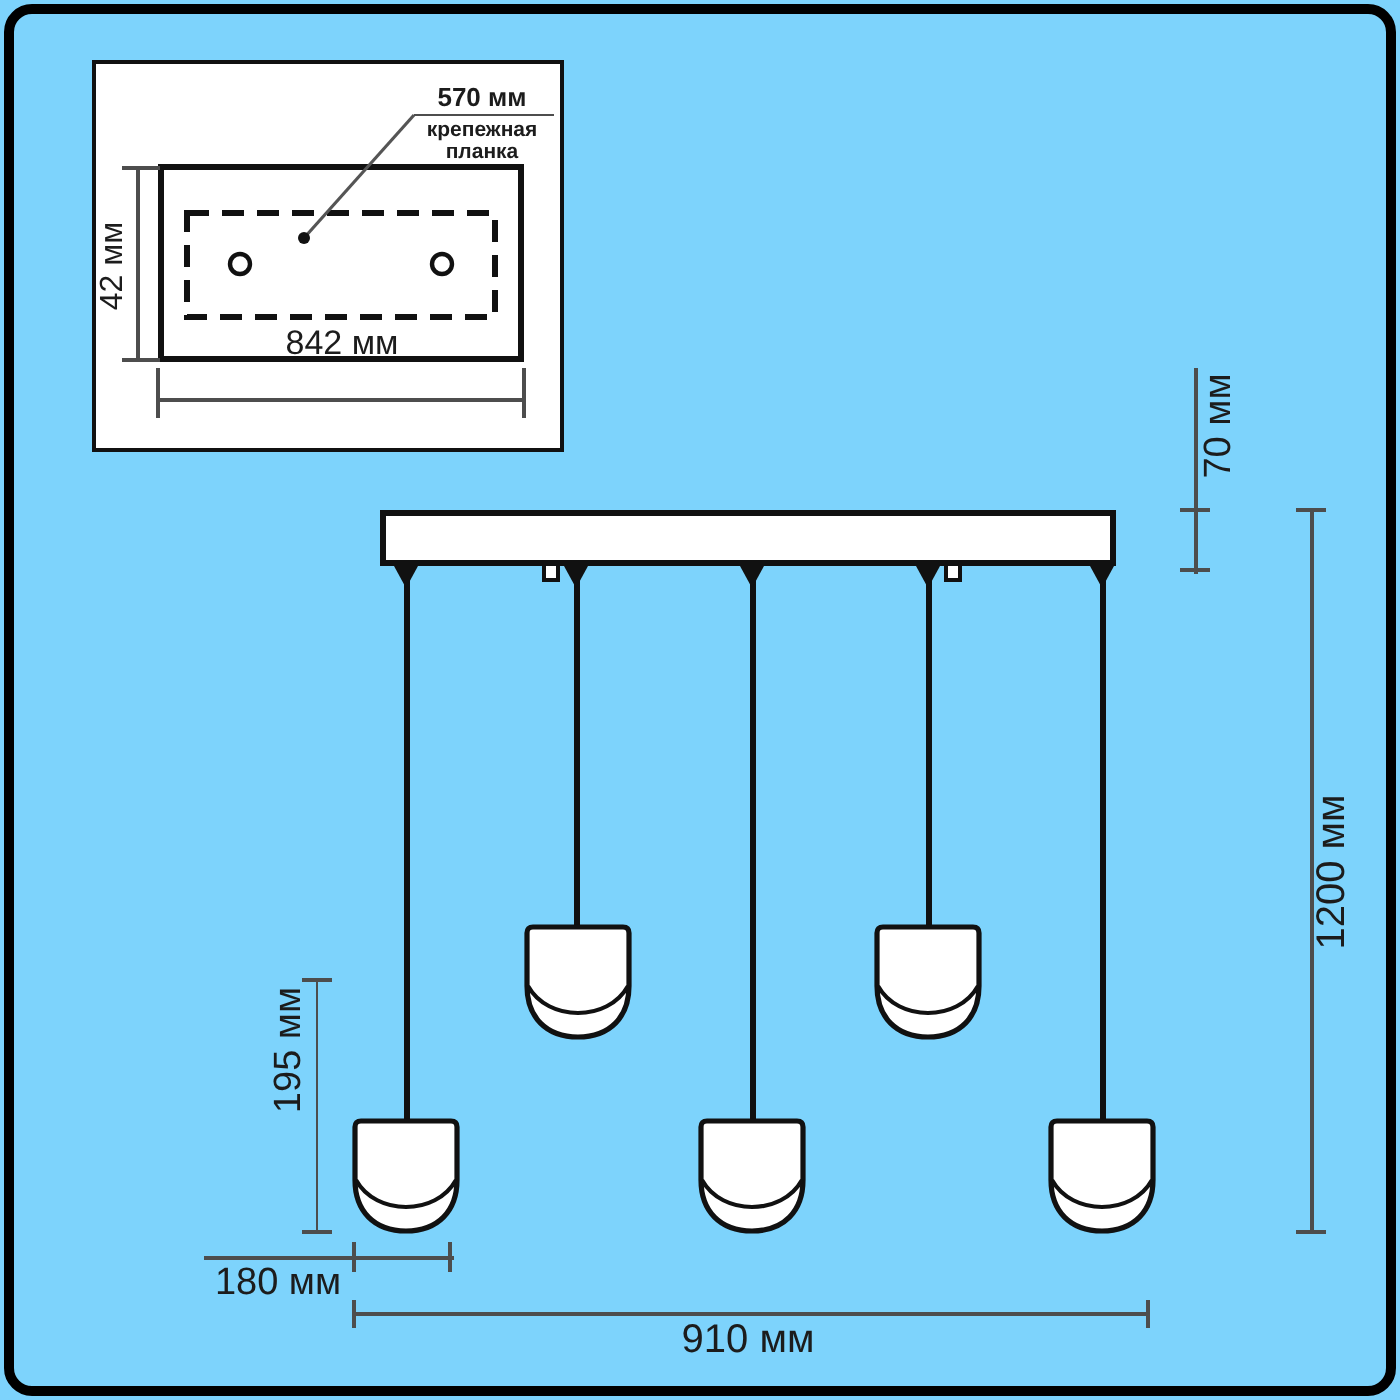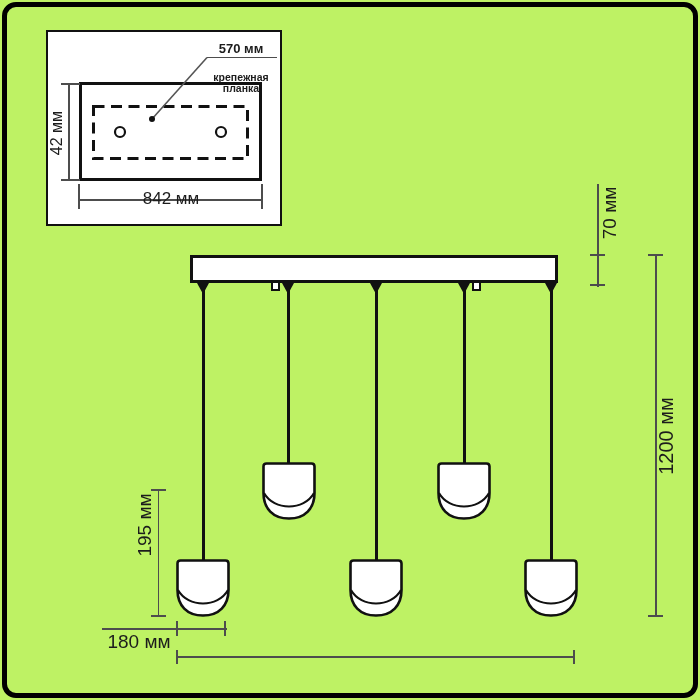--- a/index.html
+++ b/index.html
@@ -1,16 +1,16 @@
 <!DOCTYPE html>
 <html><head>
 <meta charset="utf-8">
 <style>
   html,body{margin:0;padding:0;background:#fff;}
-  .stage{position:relative;width:700px;height:700px;background:#bef264;overflow:hidden;
+  .stage{position:relative;width:700px;height:700px;background:#7dd3fc;overflow:hidden;
          font-family:"Liberation Sans",sans-serif;}
   .abs{position:absolute;}
   .frame{position:absolute;left:2px;top:2px;right:2px;bottom:2px;
          border:5px solid #000;border-radius:14px;}
   .inset-box{position:absolute;left:46px;top:30px;width:236px;height:196px;
              border:2px solid #111;box-sizing:border-box;background:#fff;}
   .lbl{position:absolute;color:#1c1c1c;text-align:center;white-space:nowrap;line-height:1.05;}
   .rot{transform:rotate(-90deg);}
   .dline{position:absolute;background:#4d4d4d;}
   .bar{position:absolute;left:190px;top:255px;width:368px;height:28px;
@@ -32,34 +32,34 @@
   <svg class="abs" style="left:46px;top:30px;" width="236" height="196" viewBox="0 0 236 196">
     <rect x="34.5" y="53.5" width="180" height="96" fill="#fff" stroke="#111" stroke-width="3"></rect>
     <rect x="47.5" y="76.5" width="154" height="52" fill="none" stroke="#111" stroke-width="3" stroke-dasharray="11 6.5"></rect>
     <circle cx="74" cy="102" r="5" fill="#fff" stroke="#111" stroke-width="2.2"></circle>
     <circle cx="175" cy="102" r="5" fill="#fff" stroke="#111" stroke-width="2.2"></circle>
     <line x1="106" y1="89" x2="161" y2="27.5" stroke="#555" stroke-width="1.6"></line>
     <circle cx="106" cy="89" r="3" fill="#111"></circle>
   </svg>
   <div class="lbl" style="left:205px;top:42px;width:72px;font-size:13px;font-weight:bold;">570 мм</div>
   <div class="dline" style="left:207px;top:56.5px;width:70px;height:1.6px;"></div>
-  <div class="lbl" style="left:199px;top:72px;width:84px;font-size:10.5px;font-weight:bold;">
+  <div class="lbl" style="left:199px;top:60px;width:84px;font-size:10.5px;font-weight:bold;">
     <span style="display:block;">крепежная</span>
     <span style="display:block;">планка</span>
   </div>
 
   <div class="dline" style="left:68px;top:84px;width:1.6px;height:97px;"></div>
   <div class="dline" style="left:61px;top:83px;width:19px;height:2px;"></div>
   <div class="dline" style="left:61px;top:179px;width:19px;height:2px;"></div>
   <div class="lbl rot" style="left:24px;top:123px;width:70px;height:20px;font-size:16px;">42 мм</div>
 
   <div class="dline" style="left:79px;top:199px;width:184px;height:1.6px;"></div>
   <div class="dline" style="left:78px;top:184px;width:2px;height:25px;"></div>
   <div class="dline" style="left:261px;top:184px;width:2px;height:25px;"></div>
-  <div class="lbl" style="left:121px;top:190px;width:100px;font-size:17px;">842 мм</div>
+  <div class="lbl" style="left:121px;top:163px;width:100px;font-size:17px;">842 мм</div>
 
   <div class="bar"></div>
 
   <div class="cord" style="left:201.5px;top:283px;height:279px;"></div>
   <div class="cord" style="left:286.5px;top:283px;height:182px;"></div>
   <div class="cord" style="left:374.5px;top:283px;height:279px;"></div>
   <div class="cord" style="left:462.5px;top:283px;height:182px;"></div>
   <div class="cord" style="left:549.5px;top:283px;height:279px;"></div>
   <div class="flare" style="left:197px;top:283px;"></div>
   <div class="flare" style="left:282px;top:283px;"></div>
@@ -106,13 +106,14 @@
   <div class="lbl rot" style="left:101px;top:514px;width:90px;height:22px;font-size:19px;">195 мм</div>
 
   <div class="dline" style="left:102px;top:628px;width:125px;height:1.6px;"></div>
   <div class="dline" style="left:176px;top:621px;width:2px;height:15px;"></div>
   <div class="dline" style="left:224px;top:621px;width:2px;height:15px;"></div>
   <div class="lbl" style="left:100px;top:632px;width:78px;font-size:19px;">180 мм</div>
 
   <div class="dline" style="left:177px;top:656px;width:398px;height:1.6px;"></div>
   <div class="dline" style="left:176px;top:650px;width:2px;height:14px;"></div>
   <div class="dline" style="left:573px;top:650px;width:2px;height:14px;"></div>
+  <div class="lbl" style="left:322px;top:660px;width:104px;font-size:20px;">910 мм</div>
 </div>
 
 </body></html>

